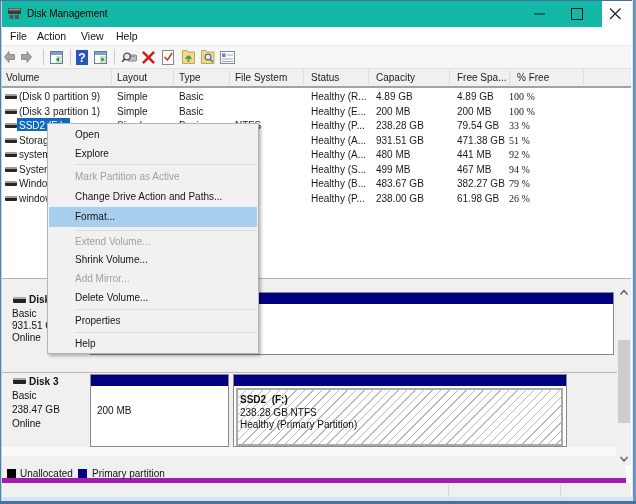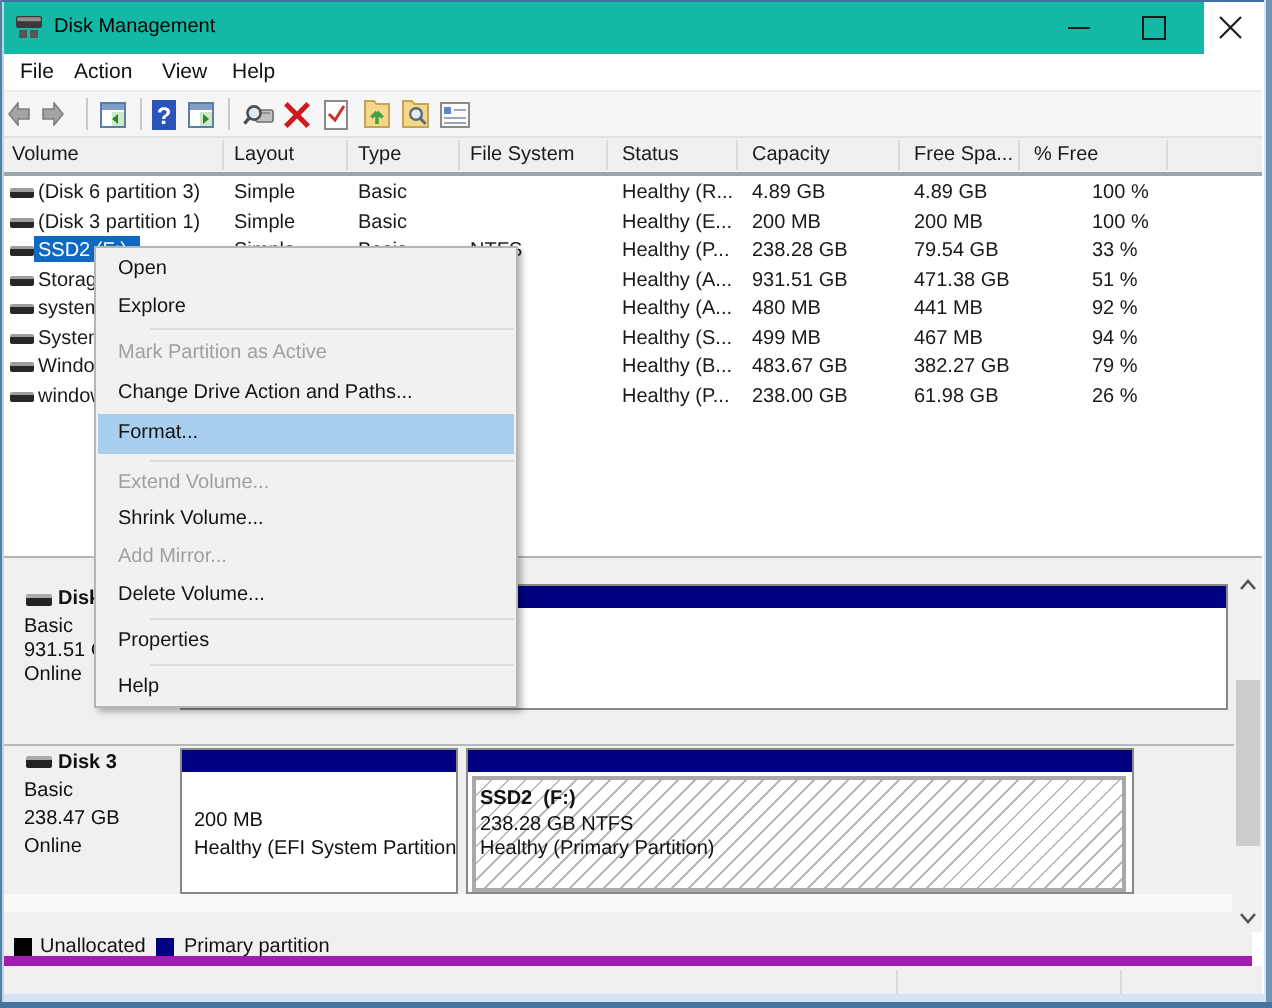--- a/index.html
+++ b/index.html
@@ -20,40 +20,40 @@
 
 #thead { position:absolute; left:0; top:69px; width:631px; height:19px; background:#f0f0f0; border-bottom:2px solid #9fa4a9; font-size:10px; color:#1a1a1a; }
 #thead .h { position:absolute; top:3px; }
 .hsep { position:absolute; top:1px; width:1px; height:15px; background:#dcdcdc; }
 
 #tbody { position:absolute; left:0; top:88px; width:631px; height:189px; background:#fff; }
 .row { position:absolute; left:0; width:631px; height:14.5px; font-size:10px; color:#1a1a1a; white-space:nowrap; }
 .row div { position:absolute; top:2px; }
 .dicon { position:absolute; left:5px; top:5px; width:12px; height:5px; border-radius:1px; background:linear-gradient(#9d9d9d 0 35%, #262626 35%); }
 .c0 { left:19px; } .c1 { left:117px; } .c2 { left:179px; } .c3 { left:235px; }
-.c4 { left:311px; } .c5 { left:376px; } .c6 { left:457px; } .c7 { left:546px; }
+.c4 { left:311px; } .c5 { left:376px; } .c6 { left:457px; } .c7 { left:509px;font-family:Liberation Serif, serif; }
 .sel { background:#0f69c2; color:#fff; padding:2px 7px 0px 2px; margin-left:-2px; }
 
 #lower { position:absolute; left:0; top:278px; width:631px; height:188px; background:#f0f0f0; border-top:1px solid #b5b5b5; }
 .dlabel { position:absolute; left:2px; width:86px; font-size:10px; color:#111; }
 .dlabel div, .dlabel b { position:absolute; left:10px; }
 .diskicon { position:absolute; width:13px; height:6px; background:linear-gradient(#aaa 0 30%, #222 30%); border-radius:1px; }
 .strip { position:absolute; background:#fff; overflow:hidden; white-space:nowrap; font-size:10px; color:#111; }
 .strip .t { position:absolute; left:6px; }
 .navy { position:absolute; left:0; top:0; width:100%; height:11px; background:#000080; }
 .hatch { background:repeating-linear-gradient(135deg, #fff 0 5px, #b9b9b9 5px 6px); }
 
 #sbar { position:absolute; left:618px; top:0px; width:12px; height:187px; }
 
 #legend { position:absolute; left:0; top:466px; width:626px; height:17px; background:#f0f0f0; border-bottom:5px solid #a21caf; font-size:10px; color:#111; }
 #status { position:absolute; left:0; top:483px; width:631px; height:18px; background:#f0f0f0; }
 
 #cmenu { position:absolute; left:47px; top:123px; width:212px; height:231px; background:#f1f1f1; border:1px solid #b5b5b5; box-shadow:2px 2px 3px rgba(0,0,0,0.28); font-size:10px; }
 .mi { position:absolute; left:1px; width:208px; height:19.5px; color:#141414; display:flex; align-items:center; }
-.mi span { margin-left:10px; }
+.mi span { margin-left:26px; }
 .mi.dis { color:#a0a0a0; }
 .msep { position:absolute; left:27px; width:182px; height:1px; background:#dcdcdc; }
 .mhl { background:#a8cfee; }
 </style>
 </head>
 <body>
 <div id="win">
 
   <div id="title">
     <svg class="abs" style="left:8px; top:7px;" width="14" height="13" viewBox="0 0 14 13">
@@ -153,21 +153,21 @@
     <div class="hsep" style="left:303px;"></div>
     <div class="hsep" style="left:368px;"></div>
     <div class="hsep" style="left:449px;"></div>
     <div class="hsep" style="left:509px;"></div>
     <div class="hsep" style="left:583px;"></div>
   </div>
 
   <div id="tbody">
     <div class="row" style="top:1px;">
       <i class="dicon"></i>
-      <div class="c0">(Disk 6 partition 3)</div>
+      <div class="c0">(Disk 0 partition 9)</div>
         <div class="c1">Simple</div>
         <div class="c2">Basic</div>
       <div class="c4">Healthy (R...</div>
         <div class="c5">4.89 GB</div>
         <div class="c6">4.89 GB</div>
         <div class="c7">100 %</div>
     </div>
     <div class="row" style="top:15.5px;">
       <i class="dicon"></i>
       <div class="c0">(Disk 3 partition 1)</div>
@@ -249,21 +249,20 @@
     <div class="dlabel" style="top:94px;">
       <i class="diskicon" style="left:11px; top:5px;"></i>
       <b style="left:27px; top:3px;">Disk 3</b>
       <div style="top:17px;">Basic</div>
       <div style="top:31px;">238.47 GB</div>
       <div style="top:45px;">Online</div>
     </div>
     <div class="strip" style="left:90px; top:95px; width:139px; height:73px; border:1px solid #888;">
       <div class="navy"></div>
       <div class="t" style="top:29.5px;">200 MB</div>
-      <div class="t" style="top:43.5px;">Healthy (EFI System Partition</div>
     </div>
     <div class="strip" style="left:233px; top:95px; width:334px; height:73px; border:1px solid #888;">
       <div class="navy"></div>
       <div class="hatch" style="position:absolute; left:2px; top:13px; width:327px; height:58px; border:2px solid #a9a9a9;"></div>
       <div class="t" style="top:19px; font-weight:bold;">SSD2&nbsp; (F:)</div>
       <div class="t" style="top:31.5px;">238.28 GB NTFS</div>
       <div class="t" style="top:44px;">Healthy (Primary Partition)</div>
     </div>
 
     <div class="abs" style="left:2px; top:168px; width:614px; height:9px; background:#fafafa;"></div>

